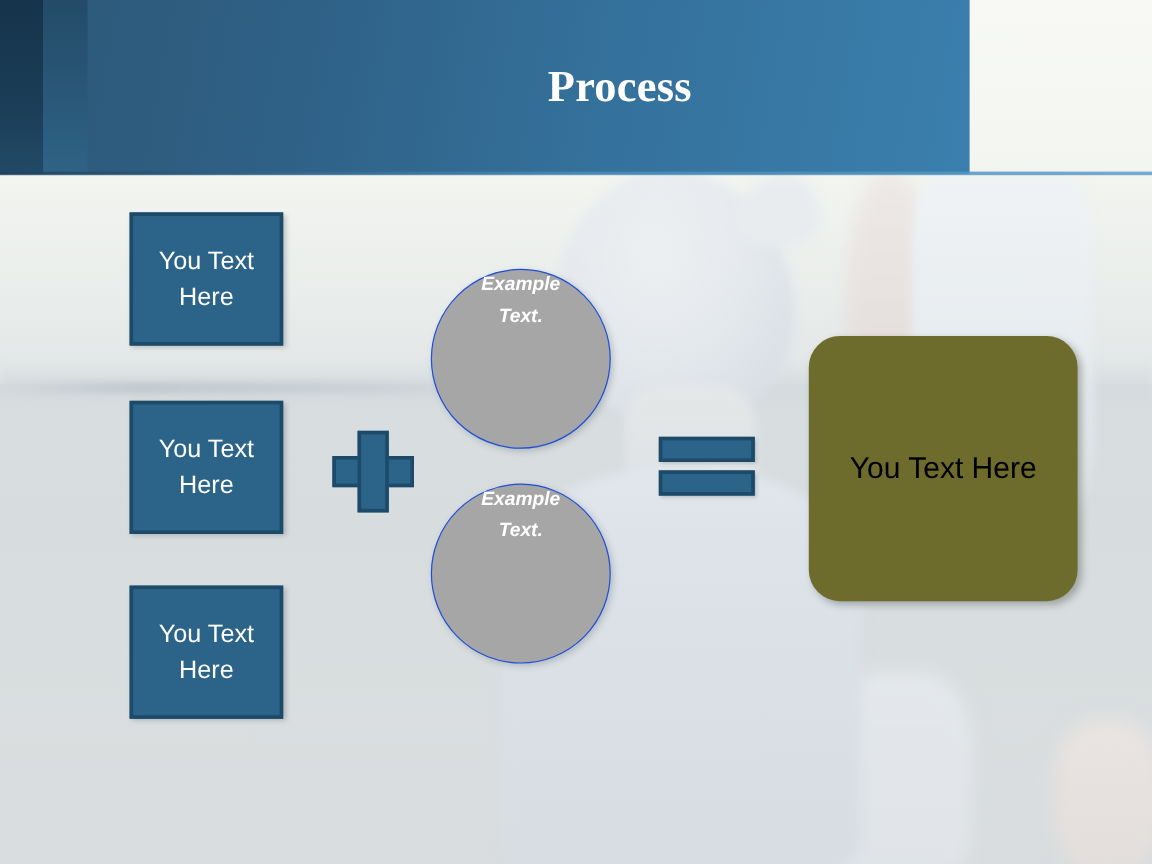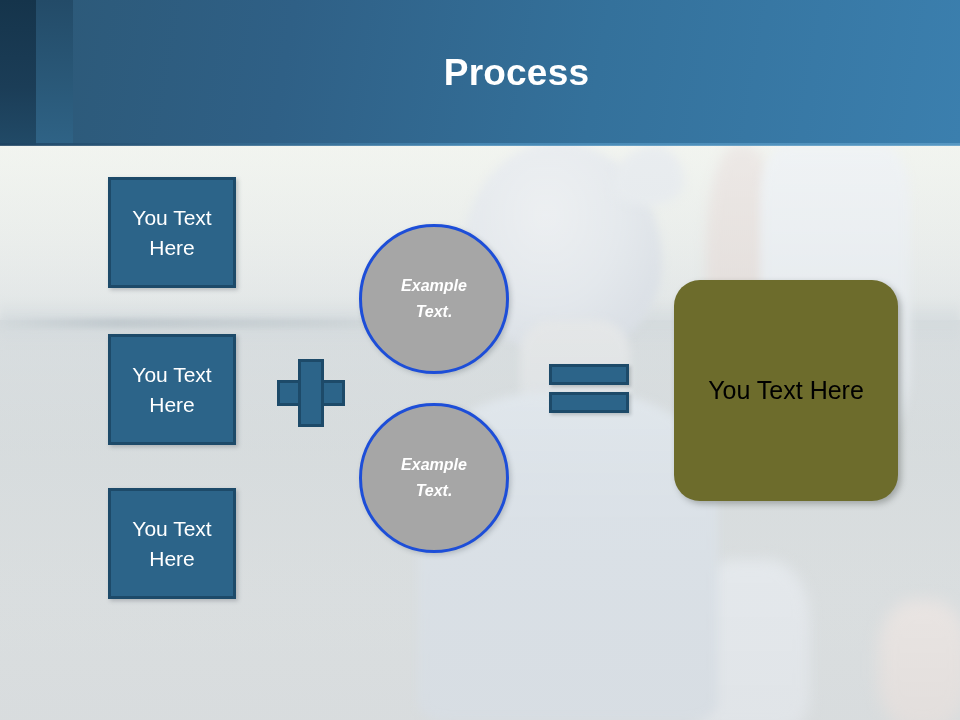--- a/index.html
+++ b/index.html
@@ -135,22 +135,23 @@
   .photo-wash {
     position: absolute;
     left: 0; top: 0; width: 960px; height: 720px;
     background: linear-gradient(180deg, rgba(255,255,255,0.45) 0%, rgba(250,252,250,0.30) 28%, rgba(230,235,238,0.22) 62%, rgba(226,230,233,0.30) 100%);
   }
 
   
   .title-bar {
     position: absolute;
     left: 0; top: 0;
-    width: 960px; height: 145px;
+    width: 808px; height: 145px;
     background: linear-gradient(100deg, #2c5876 0%, #2f6086 30%, #34719b 62%, #3b7fae 100%);
+    font-family: Liberation Serif, serif;
   }
   .title-band-dark {
     position: absolute;
     left: 0; top: 0;
     width: 36px; height: 145px;
     background: linear-gradient(180deg, #15344b 0%, #1b3d57 60%, #214a67 100%);
   }
   .title-band-mid {
     position: absolute;
     left: 36px; top: 0;
@@ -220,26 +221,25 @@
     width: 20px; height: 20px;
     background: #2c6489;
   }
 
   
   .gray-circle {
     position: absolute;
     width: 150px; height: 150px;
     border-radius: 50%;
     background: #a6a6a6;
-    border: 3px solid #1d4ed8;
+    border: 1px solid #1d4ed8;
     box-sizing: border-box;
     display: flex;
     flex-direction: column;
     align-items: center;
-    justify-content: center;
     color: #ffffff;
     font-size: 16px;
     font-weight: bold;
     font-style: italic;
     line-height: 26px;
     text-align: center;
     box-shadow: 2px 2px 5px rgba(60,70,80,0.25);
   }
   #gray-circle-1 { left: 359px; top: 224px; }
   #gray-circle-2 { left: 359px; top: 403px; }

